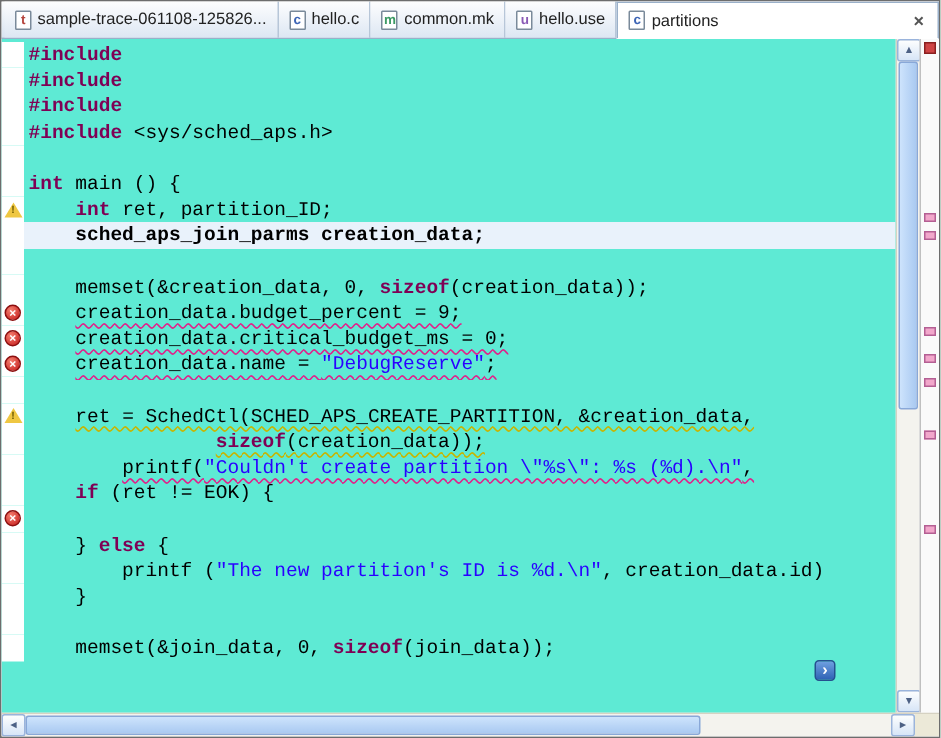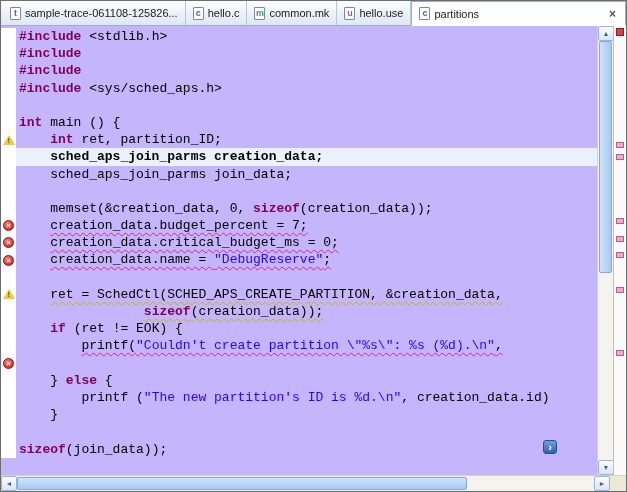--- a/index.html
+++ b/index.html
@@ -8,21 +8,21 @@
 
   
   .tabbar { height:25px; flex:none; display:flex; align-items:stretch; background:linear-gradient(#fcfdfe,#d9e4f1); border-bottom:1px solid #9ab0c9; padding-left:2px; }
   .tab { display:flex; align-items:center; gap:4px; padding:0 7px; font-size:11px; color:#222; border-right:1px solid #b7c6d8; background:linear-gradient(#fdfdfe,#dde7f3); white-space:nowrap; cursor:default; }
   .tab.active { background:#fff; border-left:1px solid #9ab0c9; border-right:1px solid #9ab0c9; border-top:1px solid #9ab0c9; border-bottom:1px solid #fff; margin-bottom:-1px; flex:1; }
   .ficon { display:inline-block; width:11px; height:13px; background:#fff; border:1px solid #7a8a9a; border-radius:1px; font:bold 9px/11px "Liberation Sans",sans-serif; text-align:center; flex:none; }
   .tclose { margin-left:auto; color:#555; font:bold 12px/12px "Liberation Sans",sans-serif; padding:0 1px; border:1px solid transparent; }
 
   
   .main { flex:1; display:flex; min-height:0; background:#fff; }
-  .editor { flex:1; position:relative; overflow:hidden; padding-top:2px; background:#c4b5fd; }
+  .editor { flex:1; position:relative; overflow:hidden; padding-top:2px; background:#5eead4; }
   .cl { display:flex; height:17.2px; align-items:center; }
   .gut { width:15px; flex:none; height:100%; display:flex; align-items:center; justify-content:center; background:#fff; }
   .ct { flex:1; height:100%; display:flex; align-items:center; padding-left:3px; font:13px/17.2px "Liberation Mono","DejaVu Sans Mono",monospace; color:#000; }
   .ct span { white-space:pre; }
   .ct.hl { background:#e9f2fb;font-weight:bold; }
   .tok-k { color:#7f0055; font-weight:bold; }
   .tok-s { color:#2a00ff; }
   .tok-p { color:#000; }
   .sq-magenta { text-decoration:underline wavy #e0218a 1px; text-underline-offset:3px; }
   .sq-yellow  { text-decoration:underline wavy #c8b400 1px; text-underline-offset:3px; }
@@ -79,21 +79,20 @@
       </div>
     </div>
 
   <div class="main">
     <div class="editor">
       <div>
           <div class="cl">
             <span class="gut"></span>
             <span class="ct">
               <span class="tok-k">#include</span>
-              <span class="tok-p"> &lt;stdlib.h&gt;</span>
             </span>
           </div>
           <div class="cl">
             <span class="gut"></span>
             <span class="ct">
               <span class="tok-k">#include</span>
             </span>
           </div>
           <div class="cl">
             <span class="gut"></span>
@@ -126,47 +125,41 @@
             <span class="ct">
               <span class="tok-p">    </span>
               <span class="tok-k">int</span>
               <span class="tok-p"> ret, partition_ID;</span>
             </span>
           </div>
           <div class="cl">
             <span class="gut"></span>
             <span class="ct hl">
               <span class="tok-p">    sched_aps_join_parms creation_data;</span>
-            </span>
-          </div>
-          <div class="cl">
-            <span class="gut"></span>
-            <span class="ct">
-              <span class="tok-p">    sched_aps_join_parms join_data;</span>
             </span>
           </div>
           <div class="cl">
             <span class="gut"></span>
             <span class="ct"></span>
           </div>
           <div class="cl">
             <span class="gut"></span>
             <span class="ct">
               <span class="tok-p">    memset(&amp;creation_data, 0, </span>
               <span class="tok-k">sizeof</span>
               <span class="tok-p">(creation_data));</span>
             </span>
           </div>
           <div class="cl">
             <span class="gut">
               <span class="mk-error"></span>
             </span>
             <span class="ct">
               <span class="tok-p">    </span>
-              <span class="tok-p sq-magenta">creation_data.budget_percent = 7;</span>
+              <span class="tok-p sq-magenta">creation_data.budget_percent = 9;</span>
             </span>
           </div>
           <div class="cl">
             <span class="gut">
               <span class="mk-error"></span>
             </span>
             <span class="ct">
               <span class="tok-p">    </span>
               <span class="tok-p sq-magenta">creation_data.critical_budget_ms = 0;</span>
             </span>
@@ -194,40 +187,40 @@
               <span class="tok-p">    </span>
               <span class="tok-p sq-yellow">ret = SchedCtl(SCHED_APS_CREATE_PARTITION, &amp;creation_data,</span>
             </span>
           </div>
           <div class="cl">
             <span class="gut"></span>
             <span class="ct">
               <span class="tok-p">                </span>
               <span class="tok-k sq-yellow">sizeof</span>
               <span class="tok-p sq-yellow">(creation_data));</span>
-            </span>
-          </div>
-          <div class="cl">
-            <span class="gut"></span>
-            <span class="ct">
-              <span class="tok-p">    </span>
-              <span class="tok-k">if</span>
-              <span class="tok-p"> (ret != EOK) {</span>
             </span>
           </div>
           <div class="cl">
             <span class="gut"></span>
             <span class="ct">
               <span class="tok-p">        </span>
               <span class="tok-p sq-magenta">printf(</span>
               <span class="tok-s sq-magenta">"Couldn't create partition \"%s\": %s (%d).\n"</span>
               <span class="tok-p sq-magenta">,</span>
             </span>
           </div>
           <div class="cl">
+            <span class="gut"></span>
+            <span class="ct">
+              <span class="tok-p">    </span>
+              <span class="tok-k">if</span>
+              <span class="tok-p"> (ret != EOK) {</span>
+            </span>
+          </div>
+          <div class="cl">
             <span class="gut">
               <span class="mk-error"></span>
             </span>
             <span class="ct">
               <span class="tok-p">               </span>
             </span>
           </div>
           <div class="cl">
             <span class="gut"></span>
             <span class="ct">
@@ -250,20 +243,21 @@
               <span class="tok-p">    }</span>
             </span>
           </div>
           <div class="cl">
             <span class="gut"></span>
             <span class="ct"></span>
           </div>
           <div class="cl">
             <span class="gut"></span>
             <span class="ct">
+              <span class="tok-p">    memset(&amp;join_data, 0, </span>
               <span class="tok-k">sizeof</span>
               <span class="tok-p">(join_data));</span>
             </span>
           </div>
         </div>
       <div class="expand-btn">›</div>
     </div>
 
     <div class="vscroll">
       <div class="sbtn">▲</div>

